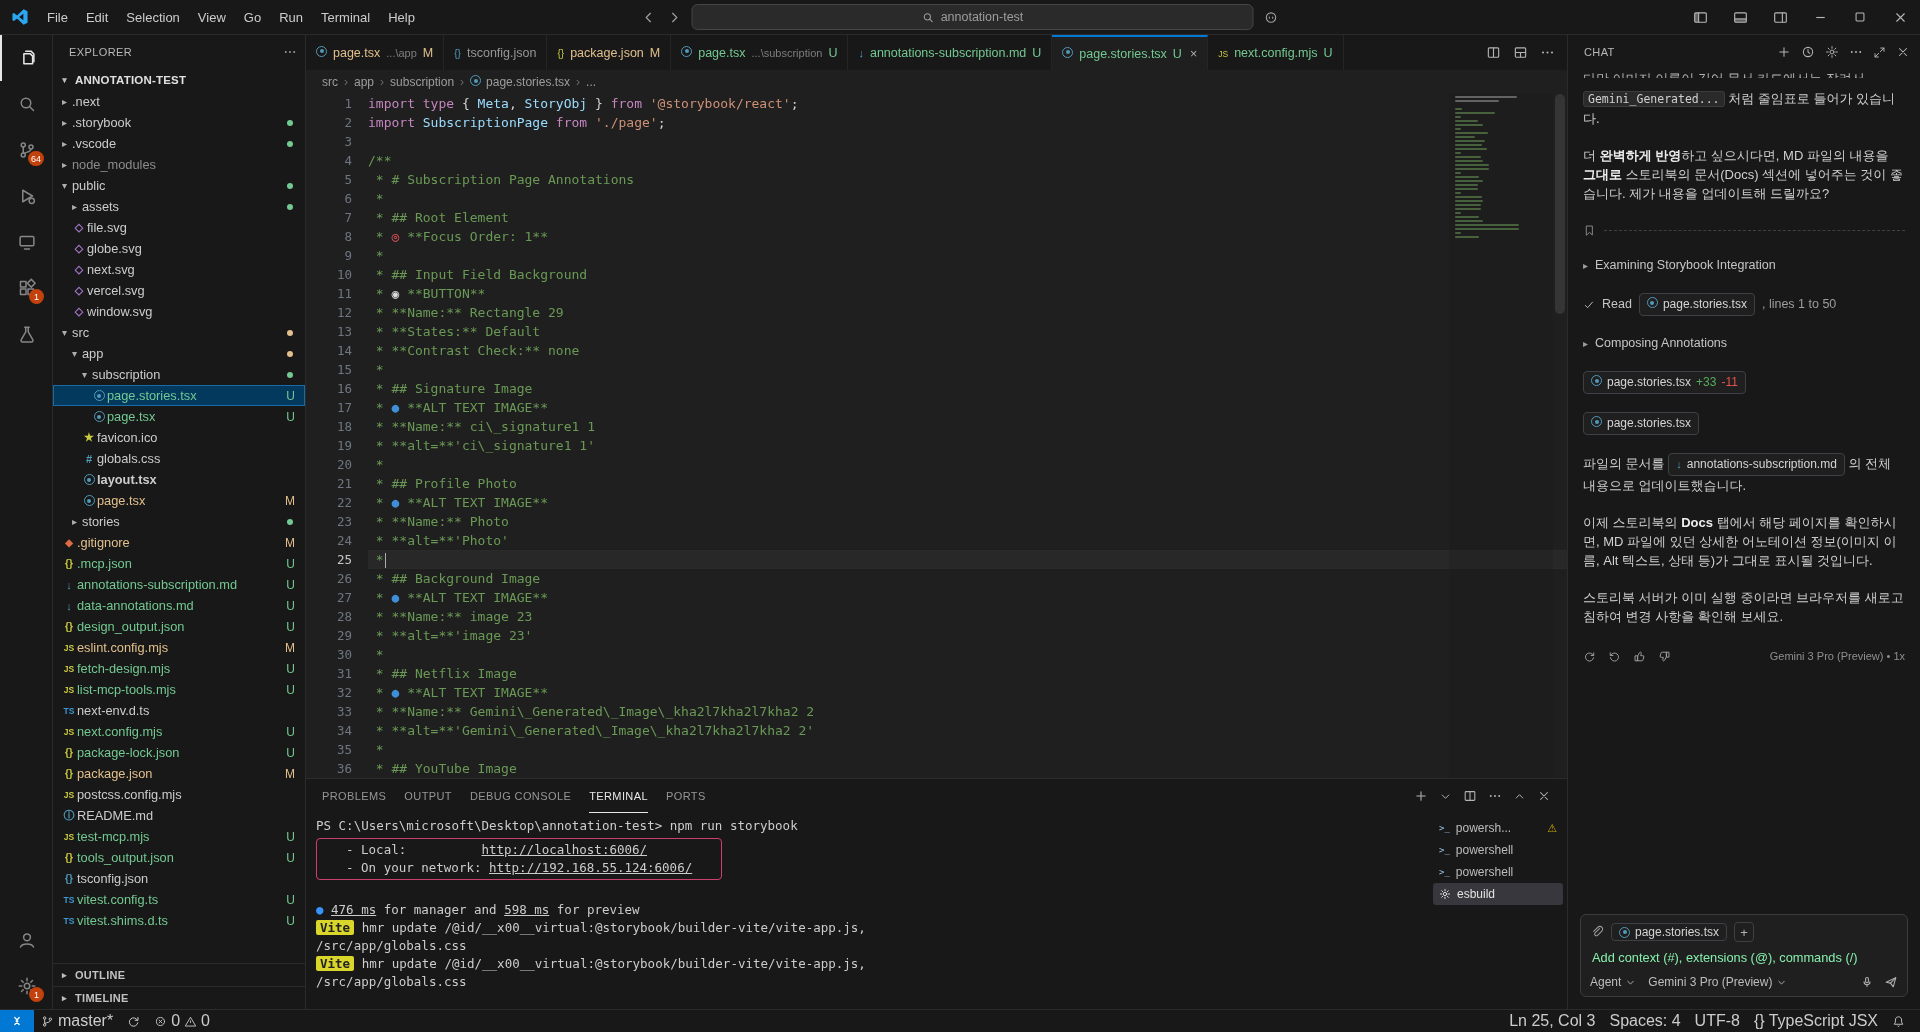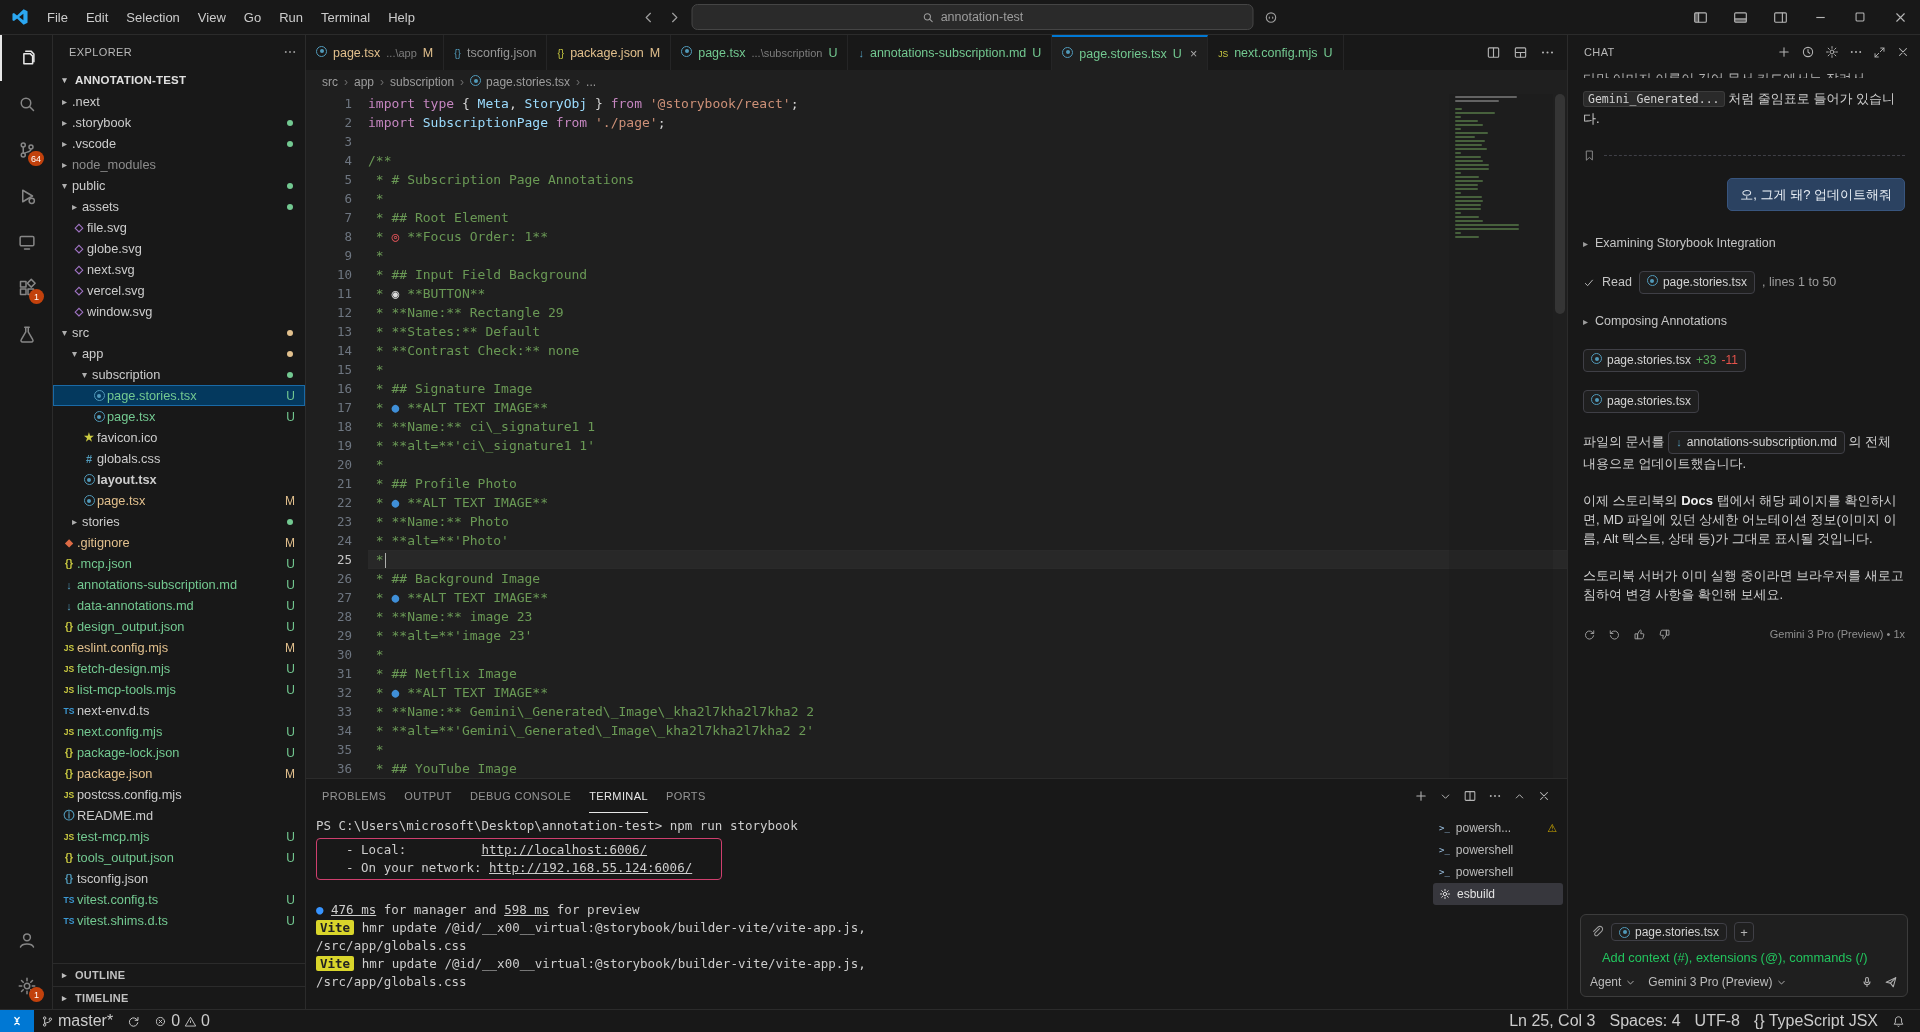--- a/index.html
+++ b/index.html
@@ -114,21 +114,21 @@
   .chat-bubble{margin-left:auto;background:#2b4261;border:1px solid #38557e;color:#e8eef5;border-radius:5px;padding:6px 12px;max-width:86%;font-size:13px}
   .tool-row{display:flex;align-items:center;gap:7px;margin:9px 0;font-size:12.5px;color:#c5c5c5}
   .tool-row .chev{color:#9d9d9d;font-size:10px}
   .tool-row .suffix{color:#9d9d9d}
   .chip-row{margin:9px 0;display:flex}
   .chat-footer{display:flex;align-items:center;gap:12px;margin:12px 0;color:#9d9d9d}
   .chat-footer .model{margin-left:auto;font-size:11px;color:#8f8f8f}
   .chat-input{flex:0 0 auto;margin:10px 12px 12px 12px;background:#1f1f1f;border:1px solid #3c3c3c;border-radius:6px;padding:7px 9px}
   .ci-row1{display:flex;align-items:center;gap:7px;color:#9d9d9d}
   .ci-plus{width:18px;height:18px;border:1px solid #3f3f46;border-radius:4px;display:flex;align-items:center;justify-content:center;color:#b4b4b4;font-size:13px}
-  .ci-placeholder{margin:8px 2px 10px 12px;color:#22c55e;font-size:12.8px}
+  .ci-placeholder{margin:8px 2px 10px 2px;color:#86efac;font-size:12.8px}
   .ci-row3{display:flex;align-items:center;gap:12px;font-size:12px;color:#bdbdbd}
   .ci-sel{display:inline-flex;align-items:center;gap:4px}
   .ci-actions{margin-left:auto;display:flex;align-items:center;gap:10px;color:#b4b4b4}
 
   
   .statusbar{height:22px;flex:0 0 auto;background:#181818;border-top:1px solid #2b2b2b;display:flex;align-items:center;font-size:16px;color:#cccccc}
   .sb-remote{width:34px;height:100%;background:#0078d4;color:#fff;display:flex;align-items:center;justify-content:center;flex:0 0 auto}
   .sb-item{display:inline-flex;align-items:center;gap:4px;padding:0 7px;height:100%}
   .sb-right{margin-left:auto;display:flex;align-items:center;height:100%;padding-right:8px}
 </style>
@@ -896,30 +896,28 @@
           <span class="ico">
               <svg viewBox="0 0 16 16" width="14" height="14" fill="none" stroke="currentColor" stroke-width="1.2" stroke-linecap="round">
                 <path d="M4 4l8 8M12 4l-8 8"></path>
               </svg>
             </span>
         </span>
       </div>
       <div class="chat-scroll" id="chat-scroll">
           <div class="chat-para clipped">다만 이미지 이름이 길어 문서 카드에서는 잘려서</div>
           <div class="chat-para"><span class="inline-code">Gemini_Generated...</span> 처럼 줄임표로 들어가 있습니다.</div>
+          <div class="chat-para">더 <span class="b">완벽하게 반영</span>하고 싶으시다면, MD 파일의 내용을 <span class="b">그대로</span> 스토리북의 문서(Docs) 섹션에 넣어주는 것이 좋습니다. 제가 내용을 업데이트해 드릴까요?</div>
           <div class="chat-divider">
             <span class="ico">
               <svg viewBox="0 0 16 16" width="13" height="13" fill="none" stroke="currentColor" stroke-width="1.2" stroke-linecap="round" stroke-linejoin="round">
                 <path d="M4.5 2.5h7v11L8 10.4l-3.5 3.1z"></path>
               </svg>
             </span>
             <span class="dash"></span>
-          </div>
-          <div class="chat-user">
-            <div class="chat-bubble">오, 그게 돼? 업데이트해줘</div>
           </div>
           <div class="tool-row">
             <span class="chev">▸</span>
             <span>Examining Storybook Integration</span>
           </div>
           <div class="tool-row">
             <span class="ico" style="color: rgb(197, 197, 197);">
               <svg viewBox="0 0 16 16" width="12" height="12" fill="none" stroke="currentColor" stroke-width="1.2" stroke-linecap="round" stroke-linejoin="round">
                 <path d="M3.2 8.6l3 3 6.4-7.4"></path>
               </svg>

